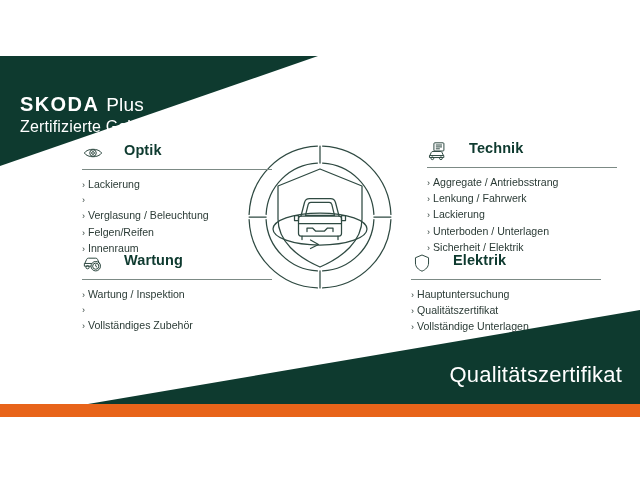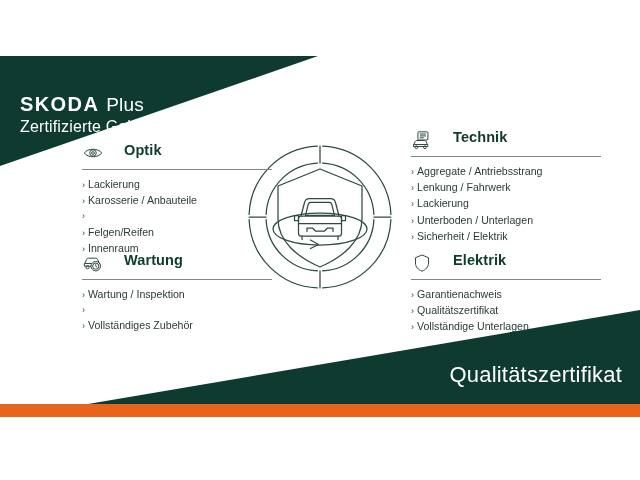--- a/index.html
+++ b/index.html
@@ -78,21 +78,21 @@
   
   .col {
     position: absolute;
     width: 190px;
   }
   .col-left  { left: 82px; }
   .col-right { left: 411px; }
 
   .block-optik    { top: 143px; }
   .block-wartung  { top: 253px; }
-  .block-technik  { top: 130px; }
+  .block-technik  { top: 141px; margin-left: 16px; }
   .block-garantie { top: 253px; }
 
   .block-head {
     display: flex;
     align-items: flex-start;
     height: 22px;
     gap: 20px;
   }
   .block-icon {
     width: 22px;
@@ -214,24 +214,24 @@
       <span class="block-title">Optik</span>
     </div>
     <div class="block-rule"></div>
     <ul class="block-list">
       <li>
           <span class="chev">›</span>
           <span>Lackierung</span>
         </li>
       <li>
           <span class="chev">›</span>
-          <span>Karosserie / Anbauteile</span>
-        </li>
-      <li>
-          <span class="chev">›</span>
+        </li>
+      <li>
+          <span class="chev">›</span>
+          <span>Verglasung / Beleuchtung</span>
         </li>
       <li>
           <span class="chev">›</span>
           <span>Felgen/Reifen</span>
         </li>
       <li>
           <span class="chev">›</span>
           <span>Innenraum</span>
         </li>
     </ul>
@@ -316,21 +316,21 @@
           <path d="M 12 2.2 L 19.2 5.2 L 19.2 11 C 19.2 15.4 16 18.4 12 20
                    C 8 18.4 4.8 15.4 4.8 11 L 4.8 5.2 Z"></path>
         </g>
       </svg>
       <span class="block-title">Elektrik</span>
     </div>
     <div class="block-rule"></div>
     <ul class="block-list">
       <li>
           <span class="chev">›</span>
-          <span>Garantienachweis</span>
+          <span>Hauptuntersuchung</span>
         </li>
       <li>
           <span class="chev">›</span>
           <span>Qualitätszertifikat</span>
         </li>
       <li>
           <span class="chev">›</span>
           <span>Vollständige Unterlagen</span>
         </li>
     </ul>

